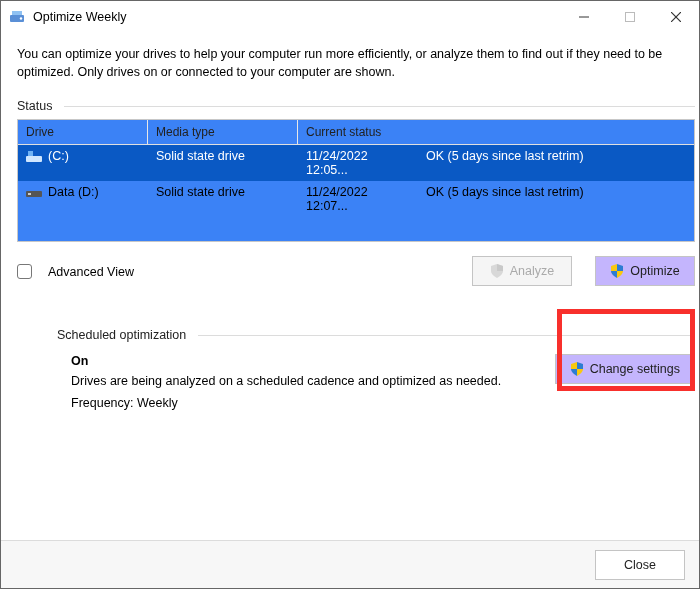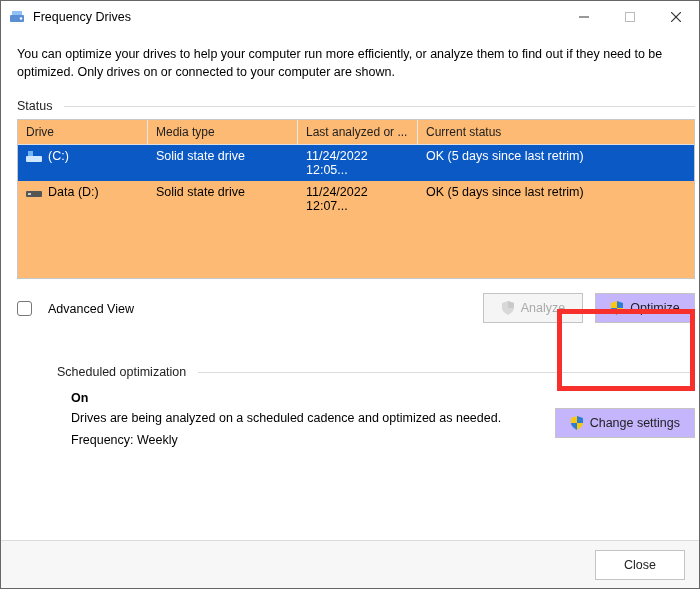--- a/index.html
+++ b/index.html
@@ -39,23 +39,23 @@
   .section-label {
     display: flex; align-items: center;
     margin-bottom: 6px;
   }
   .section-label .lbl-text { margin-right: 12px; color:#222; }
   .section-label .rule {
     flex: 1; height: 1px; background: #dcdcdc;
   }
   .drive-table {
     border: 1px solid #c7c7c7;
-    height: 160px;
+    height: 123px;
     overflow: hidden;
-    background: #fdba74;
+    background: #3b82f6;
   }
   .drive-header {
     display: flex;
     border-bottom: 1px solid #e0e0e0;
     font-size: 12px;
     color: #222;
   }
   .drive-header .col {
     padding: 5px 8px;
     border-right: 1px solid #e7e7e7;
@@ -95,34 +95,34 @@
     border: 1px solid #c4c4c4;
     background: #c4b5fd;
     display: inline-flex;
     align-items: center; justify-content: center;
     gap: 6px;
     padding: 0 14px;
     font-size: 12.5px;
     color: #222;
   }
   .btn.disabled { color: #aaa; background:#f5f5f5; }
-  .btn-row { display:flex; gap: 12px; }
+  .btn-row { display:flex; gap: 23px; }
   .shield {
     width: 14px; height: 14px;
   }
   .highlight-box {
     position: absolute;
     border: 5px solid #f8302c;
     top: 308px; left: 556px;
     width: 138px; height: 82px;
     pointer-events: none;
   }
   .sched-block { margin-top: 42px; margin-left: 40px; }
   .sched-body { padding: 6px 0 0 14px; }
-  .on-row { display:flex; align-items:center; }
+  .on-row { display:flex; align-items:flex-start; }
   .on-row .on-stack { flex:1; }
   .on-label { font-weight: 600; margin-bottom: 6px; }
   .sched-line { margin-bottom: 8px; }
   .footer {
     position: absolute;
     bottom: 0; left: 0; right: 0;
     border-top: 1px solid #dcdcdc;
     background: #f7f7f7;
     height: 48px;
     display: flex; align-items: center; justify-content: flex-end;
@@ -134,21 +134,21 @@
 <body>
 
 <div class="titlebar">
   <span class="app-icon">
     <svg viewBox="0 0 16 16">
         <rect x="1" y="6" width="14" height="7" rx="1" fill="#5a8fd6"></rect>
         <rect x="3" y="2" width="10" height="4" fill="#8fc1f2"></rect>
         <circle cx="12" cy="9.5" r="1.2" fill="#fff"></circle>
       </svg>
   </span>
-  <span class="title-text">Frequency Drives</span>
+  <span class="title-text">Optimize Weekly</span>
   <div class="winbtns">
     <div class="winbtn">
       <svg viewBox="0 0 10 10">
           <line x1="0" y1="5" x2="10" y2="5" stroke="currentColor" stroke-width="1"></line>
         </svg>
     </div>
     <div class="winbtn max">
       <svg viewBox="0 0 10 10">
           <rect x="0.5" y="0.5" width="9" height="9" fill="none" stroke="currentColor" stroke-width="1"></rect>
         </svg>
@@ -167,21 +167,20 @@
 
   <div class="section-label">
     <span class="lbl-text">Status</span>
     <span class="rule"></span>
   </div>
 
   <div class="drive-table">
     <div class="drive-header">
       <div class="col col-drive">Drive</div>
       <div class="col col-media">Media type</div>
-      <div class="col col-last">Last analyzed or ...</div>
       <div class="col col-status">Current status</div>
     </div>
 
     <div class="drive-row selected">
       <div class="col col-drive">
         <span class="drive-icon">
           <svg viewBox="0 0 16 12">
               <rect x="0" y="5" width="16" height="6" rx="1" fill="#cfe6ff"></rect>
               <rect x="2" y="0" width="5" height="5" fill="#6fb2f5"></rect>
             </svg>

